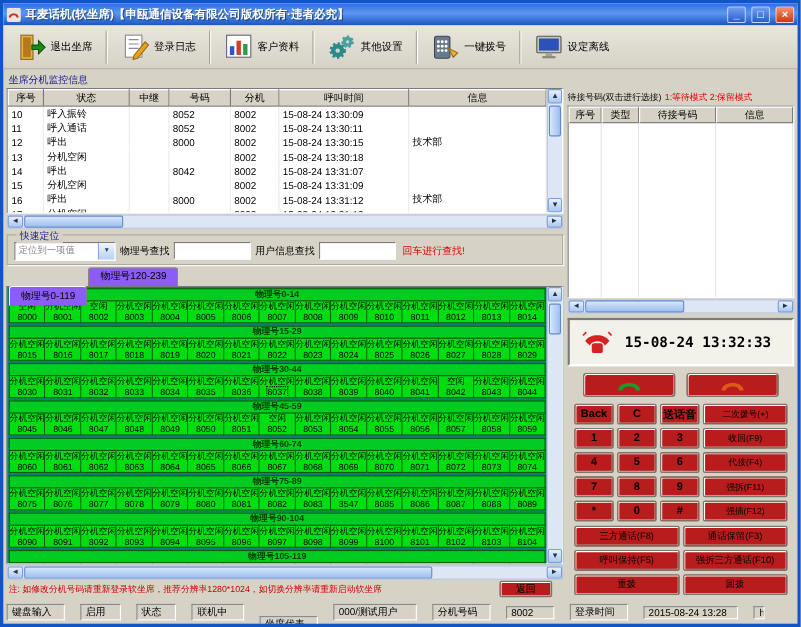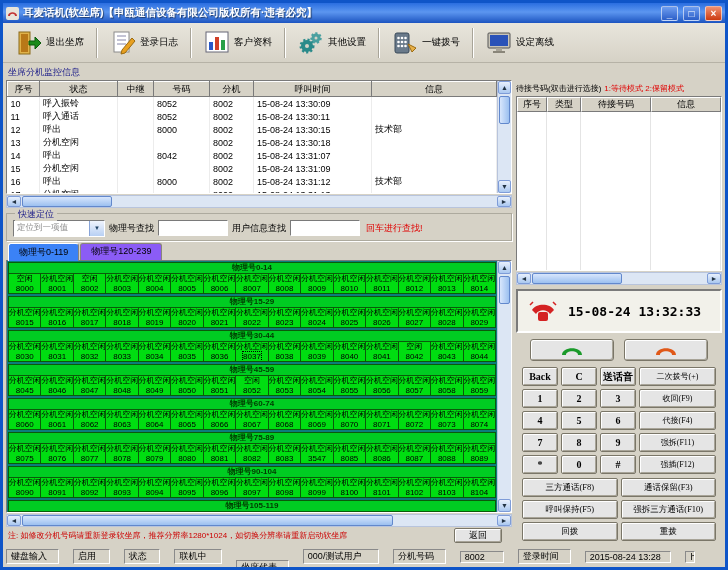--- a/index.html
+++ b/index.html
@@ -51,34 +51,34 @@
   .quick-title { position:absolute; top:-6px; left:8px; background:#d6d2c6; font-size:9px; color:#20208a; padding:0 3px; }
   .combo { width:92px; height:17px; background:#fff; border:1px solid; border-color:#7a7a7a #fff #fff #7a7a7a; display:flex; align-items:center; font-size:8.5px; color:#888; padding-left:3px; }
   .combo-btn { margin-left:auto; width:15px; height:100%; background:linear-gradient(#f0f4fc,#b8d0f4); border-left:1px solid #88a4d8; font-size:6px; display:flex; align-items:center; justify-content:center; color:#246; }
   .lbl { font-size:9px; white-space:nowrap; }
   .qinput { width:70px; height:16px; border:1px solid; border-color:#7a7a7a #fff #fff #7a7a7a; background:#fff; font-size:9px; font-family:inherit; }
   .hint { font-size:9px; color:#e00000; margin-left:2px; white-space:nowrap; }
 
   
   .tabbar { display:flex; margin-top:3px; padding-left:2px; height:16px; flex:0 0 auto; align-items:flex-end; gap:1px; }
   .tab { font-size:9px; padding:1px 10px 2px; background:#8b5cf6; border:1px solid #8a867a; border-bottom:none; border-radius:3px 3px 0 0; }
-  .tab.active { background:#3b82f6; border-color:#fff #8a867a transparent #fff; position:relative; top:1px; padding-top:2px; }
+  .tab.active { background:#8b5cf6; border-color:#fff #8a867a transparent #fff; position:relative; top:18px; padding-top:2px; }
 
   
   .grid-outer { flex:1; border:1px solid; border-color:#7a7a7a #fff #fff #7a7a7a; background:#0c7c7c; display:flex; min-height:0; }
   .grid-cells { flex:1; overflow:hidden; padding:1px; display:flex; flex-direction:column; gap:2px; min-width:0; }
   .grid-group-header { height:11px; background:#00cc22; border:1px solid #0a5a0a; border-bottom:none; font-size:8px; line-height:10px; text-align:center; font-weight:bold; color:#013a01; overflow:hidden; }
   .grid-row { display:flex; }
   .grid-cell { flex:1; height:21px; background:#00dd11; border:1px solid #0a5a0a; border-left:none; display:flex; flex-direction:column; align-items:center; justify-content:center; font-size:8px; line-height:9.5px; color:#000; overflow:hidden; min-width:0; white-space:nowrap; }
   .grid-cell:first-child { border-left:1px solid #0a5a0a; }
   .grid-cell.selected .cell-number { outline:1px dotted #000; }
 
   .note-row { height:17px; flex:0 0 auto; display:flex; align-items:center; padding:1px 2px; }
   .note { font-size:8px; color:#cc0000; white-space:nowrap; overflow:hidden; }
-  button { font-family:Liberation Serif, serif; background:#e5e5e5; border:1px solid #7a7668; box-shadow:inset 1px 1px 0 #fff, inset -1px -1px 0 #a8a498; border-radius:2px; color:#000; }
+  button { font-family:Liberation Sans, sans-serif; background:#b91c1c; border:1px solid #7a7668; box-shadow:inset 1px 1px 0 #fff, inset -1px -1px 0 #a8a498; border-radius:2px; color:#000; }
   .back-btn { margin-left:auto; margin-right:8px; width:48px; height:15px; font-size:9px; }
 
   
   .wait-head { font-size:8px; display:flex; gap:3px; padding:1px 0 2px; white-space:nowrap; overflow:hidden; flex:0 0 auto; }
   .modes { color:#e00000; }
   .wait-table { flex:1; min-height:0; background:#fff; border:1px solid; border-color:#7a7a7a #fff #fff #7a7a7a; display:flex; flex-direction:column; }
   .wait-header { display:flex; flex:0 0 auto; }
   .wait-header div { height:15px; background:#d6d2c6; border:1px solid; border-color:#fff #7a7a7a #7a7a7a #fff; font-size:9px; padding:0 2px; text-align:center; overflow:hidden; white-space:nowrap; }
   .wait-body { flex:1; display:flex; }
   .wait-body div { border-right:1px solid #e4e4e4; }
@@ -886,22 +886,22 @@
           <button class="key">*</button>
           <button class="key">0</button>
           <button class="key">#</button>
           <button class="key fn">强插(F12)</button>
         </div>
       <div class="wide">
           <button class="wide-key">三方通话(F8)</button>
           <button class="wide-key">通话保留(F3)</button>
           <button class="wide-key">呼叫保持(F5)</button>
           <button class="wide-key">强拆三方通话(F10)</button>
+          <button class="wide-key">重拨</button>
           <button class="wide-key">回拨</button>
-          <button class="wide-key">重拨</button>
         </div>
     </div>
   </div>
 
   <div class="statusbar">
       <div class="sb-seg sb0">键盘输入</div>
       <div class="sb-seg sb1">启用</div>
       <div class="sb-seg sb2">状态</div>
       <div class="sb-seg sb3">联机中</div>
       <div class="sb-seg sb4">坐席代表</div>

